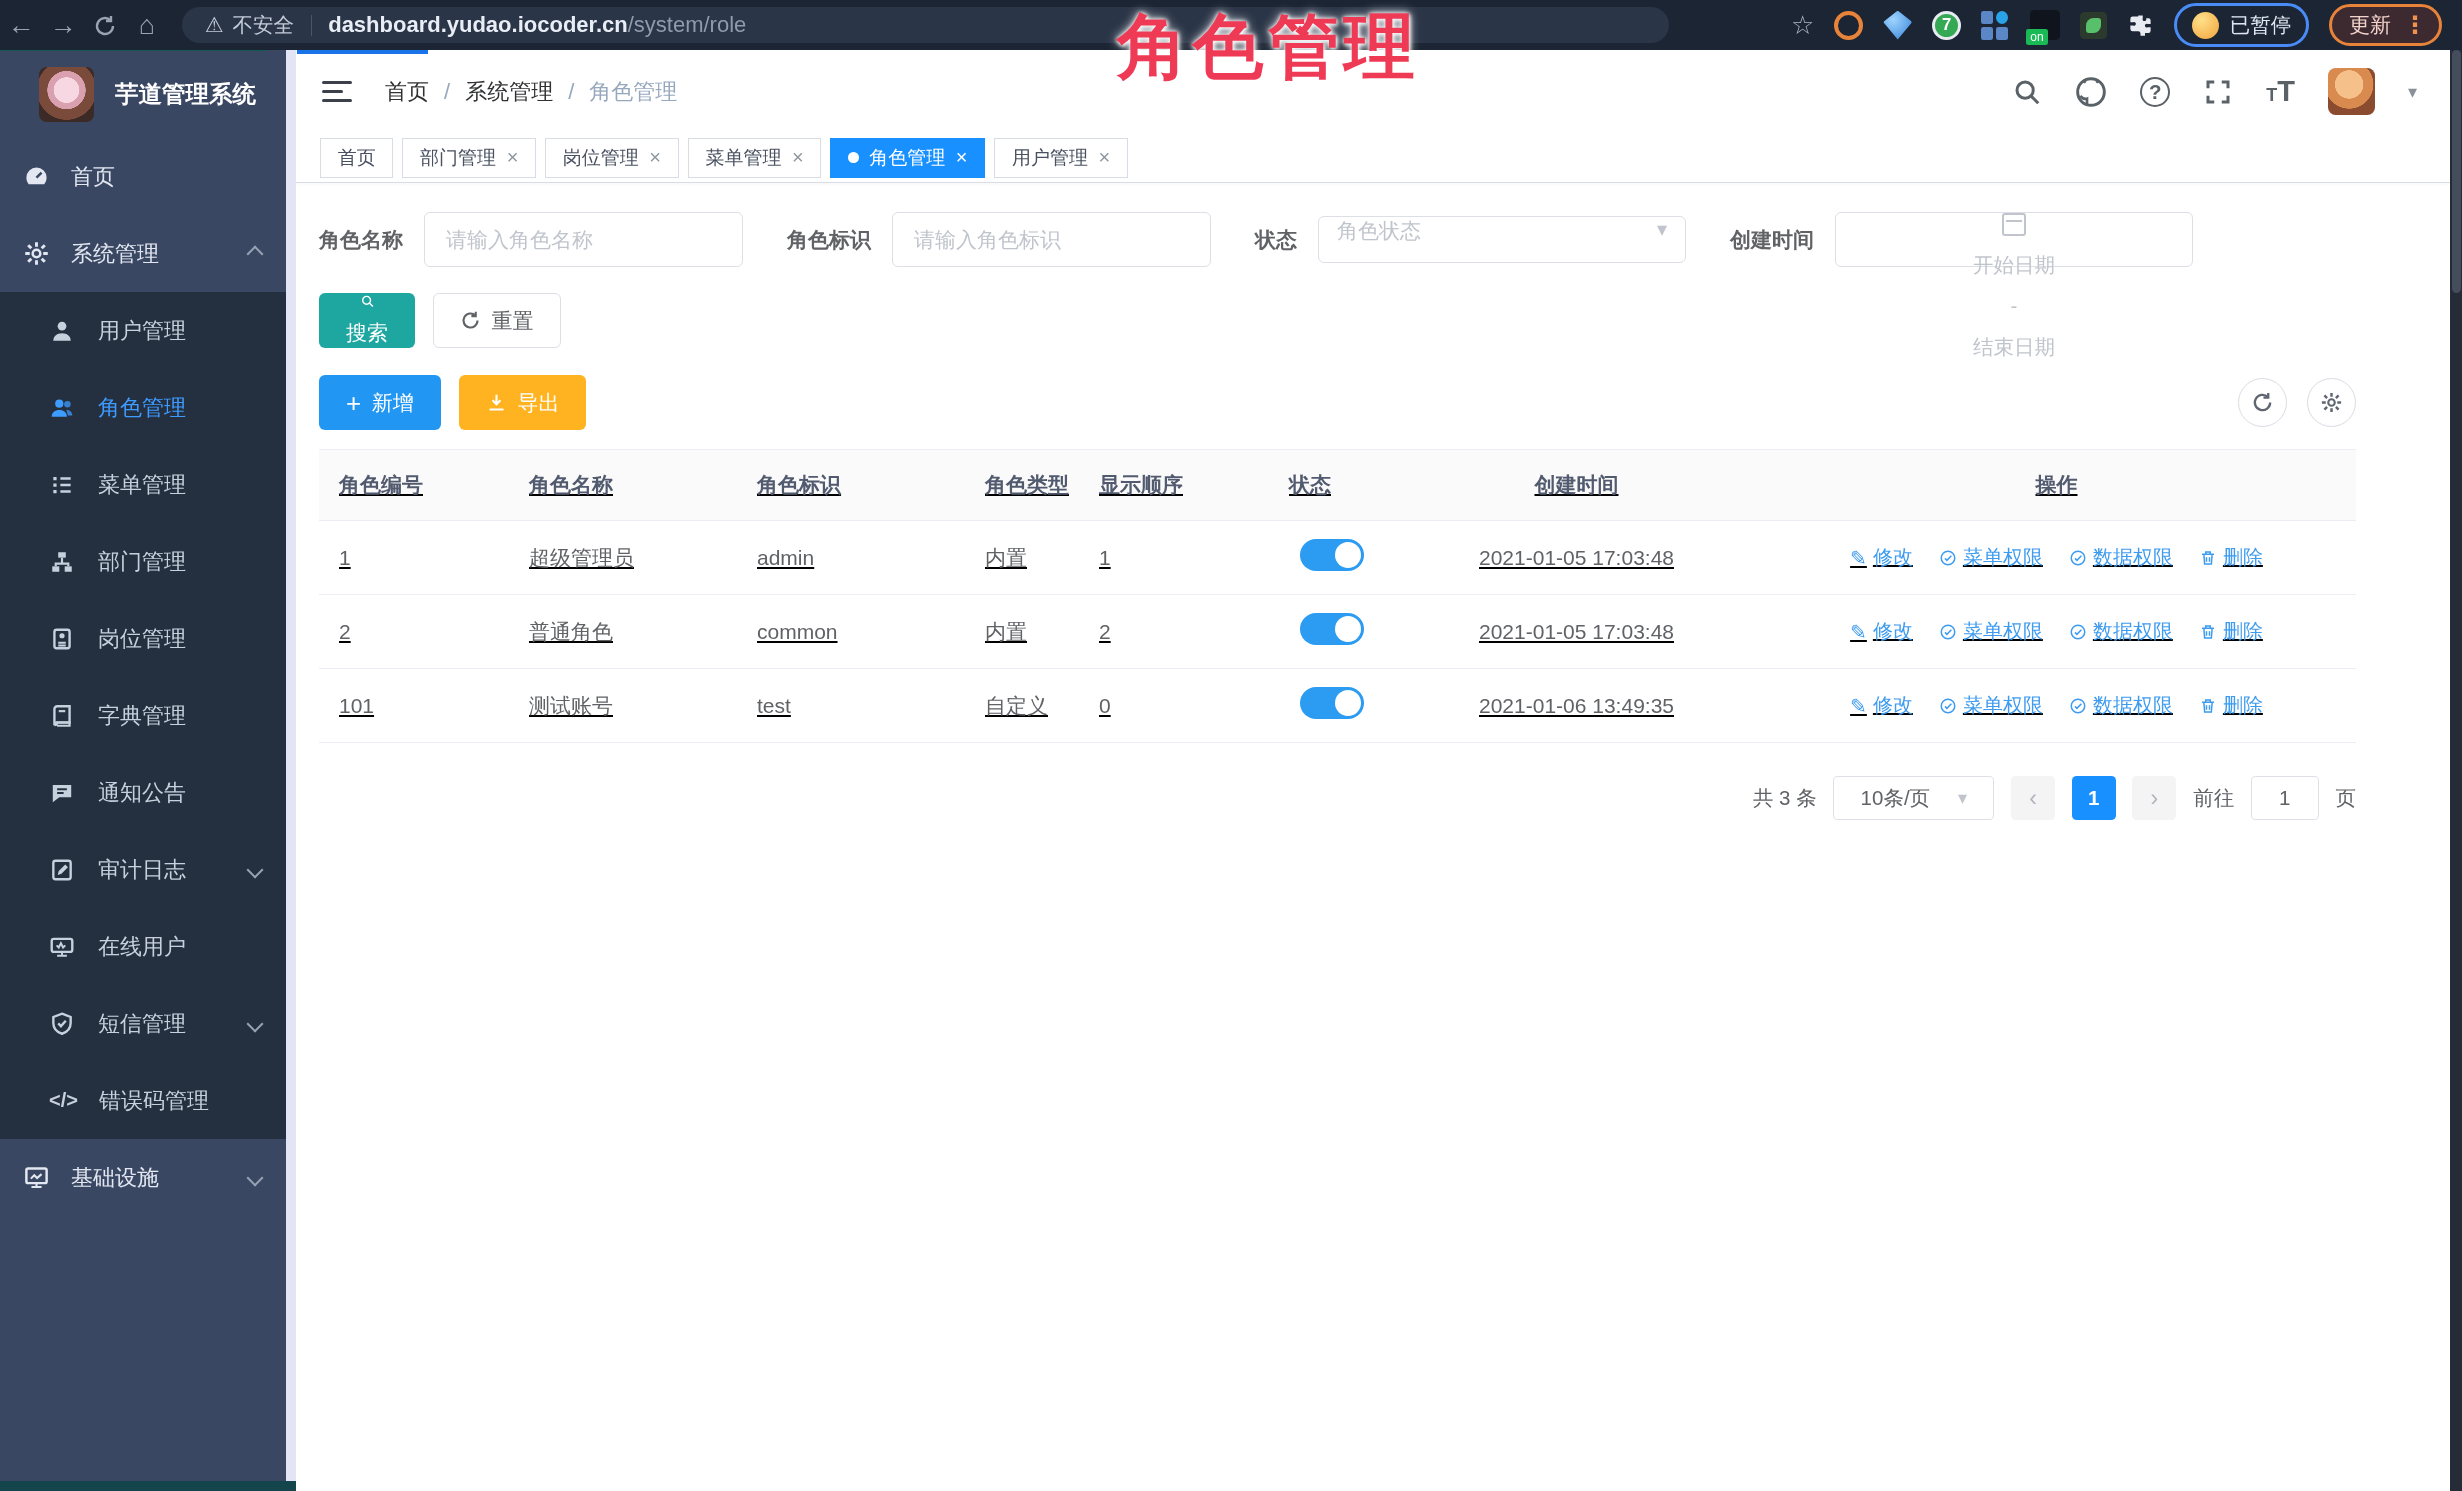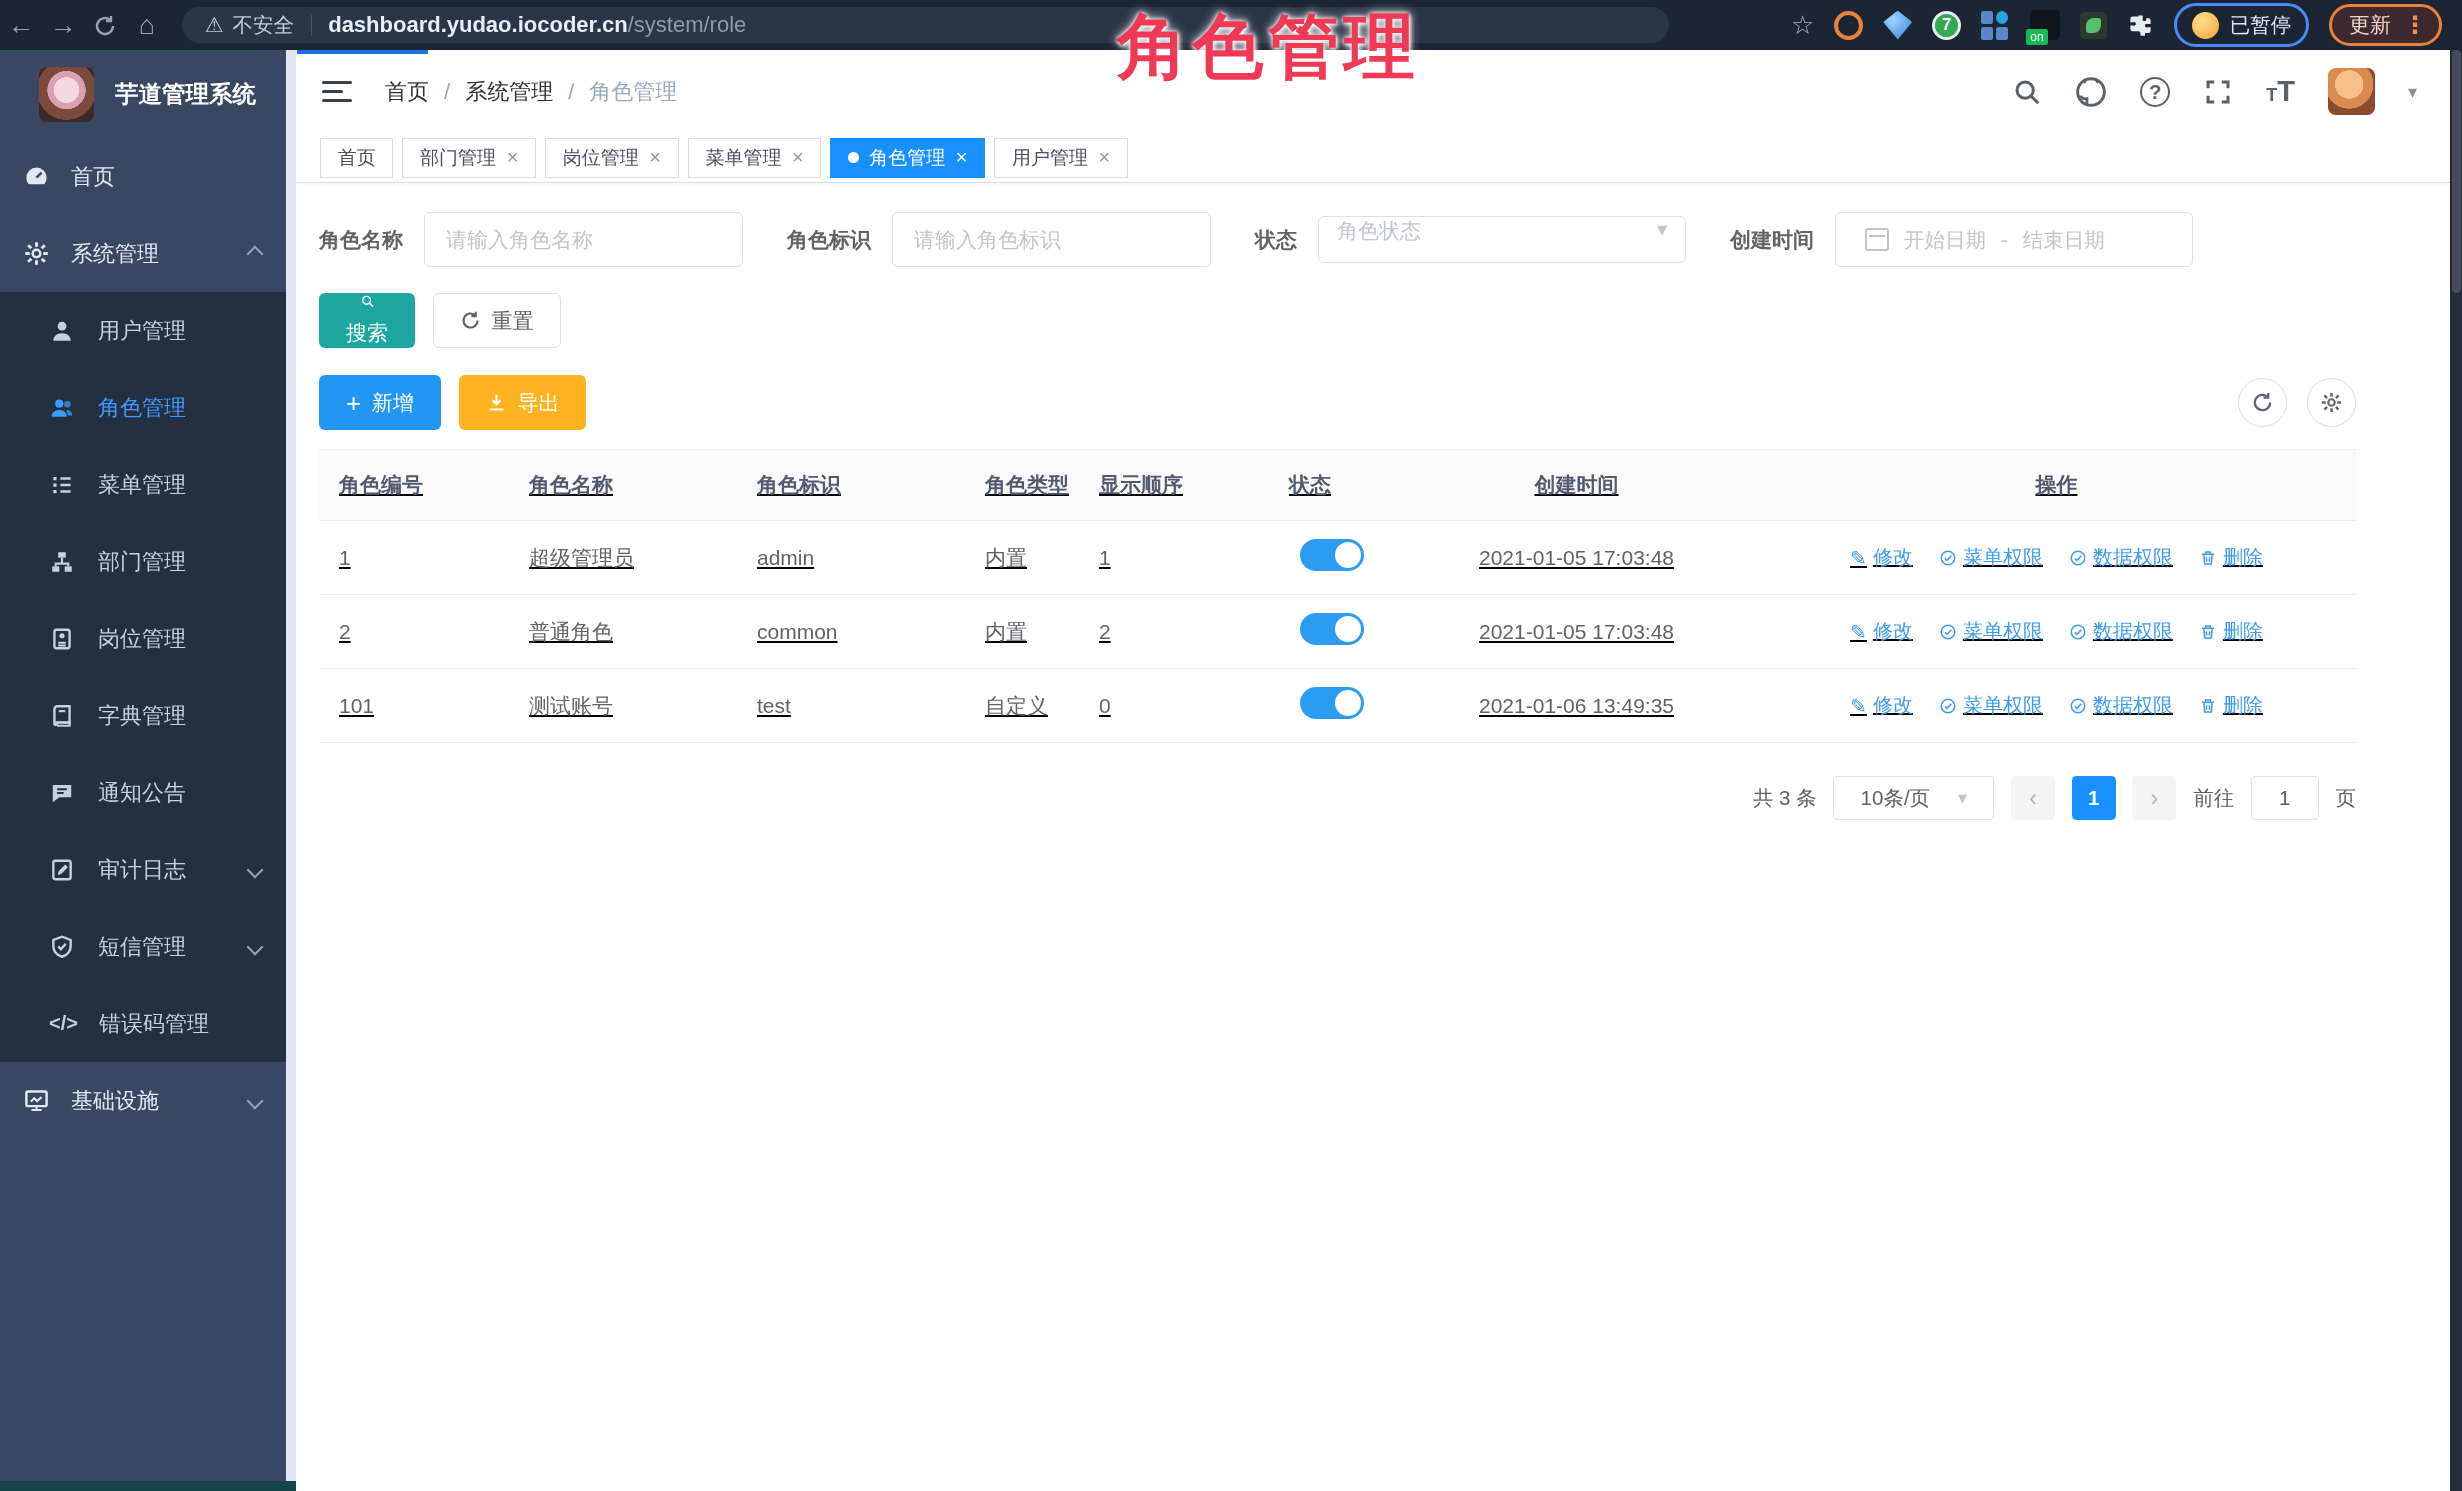--- a/index.html
+++ b/index.html
@@ -93,21 +93,21 @@
   
   .page { margin:29px 0 0 23px; width:2037px; }
   .filter-row { display:flex; align-items:center; }
   .f-label { font-size:21px; font-weight:bold; color:#606266; margin-right:21px; white-space:nowrap; }
   .f-input { width:319px; height:55px; border:0.8px solid #dcdfe6; border-radius:6px; padding:0 21px; font-size:21px; color:#8b5cf6; outline:none; }
   .f-input::placeholder { color:#c0c4cc; }
   .gap { width:44px; flex:none; }
   .f-select { width:368px; height:47px; border:0.8px solid #dcdfe6; border-radius:6px; padding:0 18px; display:flex; align-items:flex-start;gap:31px; }
   .f-select .ph { color:#c0c4cc; font-size:21px; }
   .f-select .sel-caret { margin-left:auto; color:#c0c4cc; font-size:20px; }
-  .f-date { width:358px; height:55px; border:0.8px solid #dcdfe6; border-radius:6px; padding:0 29px; display:flex; align-items:center; gap:15px; }
+  .f-date { width:358px; height:55px; border:0.8px solid #dcdfe6; border-radius:6px; padding:0 18px; display:flex; align-items:center; gap:15px;flex-direction:column; }
   .f-date .ph { color:#c0c4cc; font-size:20.5px; }
   .cal { width:24px; height:23px; border:2.3px solid #c0c4cc; border-radius:3px; position:relative; flex:none; }
   .cal::after { content:""; position:absolute; left:2.3px; right:2.3px; top:4.6px; height:2.3px; background:#c0c4cc; }
 
   .btn-row { margin-top:26px; display:flex; gap:18px; }
   .btn { height:55px; border-radius:6px; font-size:21px; display:inline-flex; align-items:center; gap:10.6px; padding:0 26px; border:0.8px solid transparent; background:#fff; color:#606266; }
   .btn-search { background:#1ea6a0; color:#fff;flex-direction:column; }
   .btn-reset { border-color:#dcdfe6; }
   .toolbar { margin-top:27px; display:flex; gap:18px; align-items:center; }
   .btn-add { background:#2196f3; color:#fff; }
@@ -349,20 +349,26 @@
           <use href="#i-chat"></use>
         </svg>
       <span>通知公告</span>
     </div>
     <div class="s-item">
       <svg class="ic" width="26" height="26" viewBox="0 0 34 34">
           <use href="#i-audit"></use>
         </svg>
       <span>审计日志</span>
       <span class="chev down"></span>
+    </div>
+    <div class="s-item">
+      <svg class="ic" width="26" height="26" viewBox="0 0 34 34">
+          <use href="#i-online"></use>
+        </svg>
+      <span>在线用户</span>
     </div>
     <div class="s-item">
       <svg class="ic" width="26" height="26" viewBox="0 0 34 34">
           <use href="#i-sms"></use>
         </svg>
       <span>短信管理</span>
       <span class="chev down"></span>
     </div>
     <div class="s-item">
       <span class="code-glyph">&lt;/&gt;</span>

